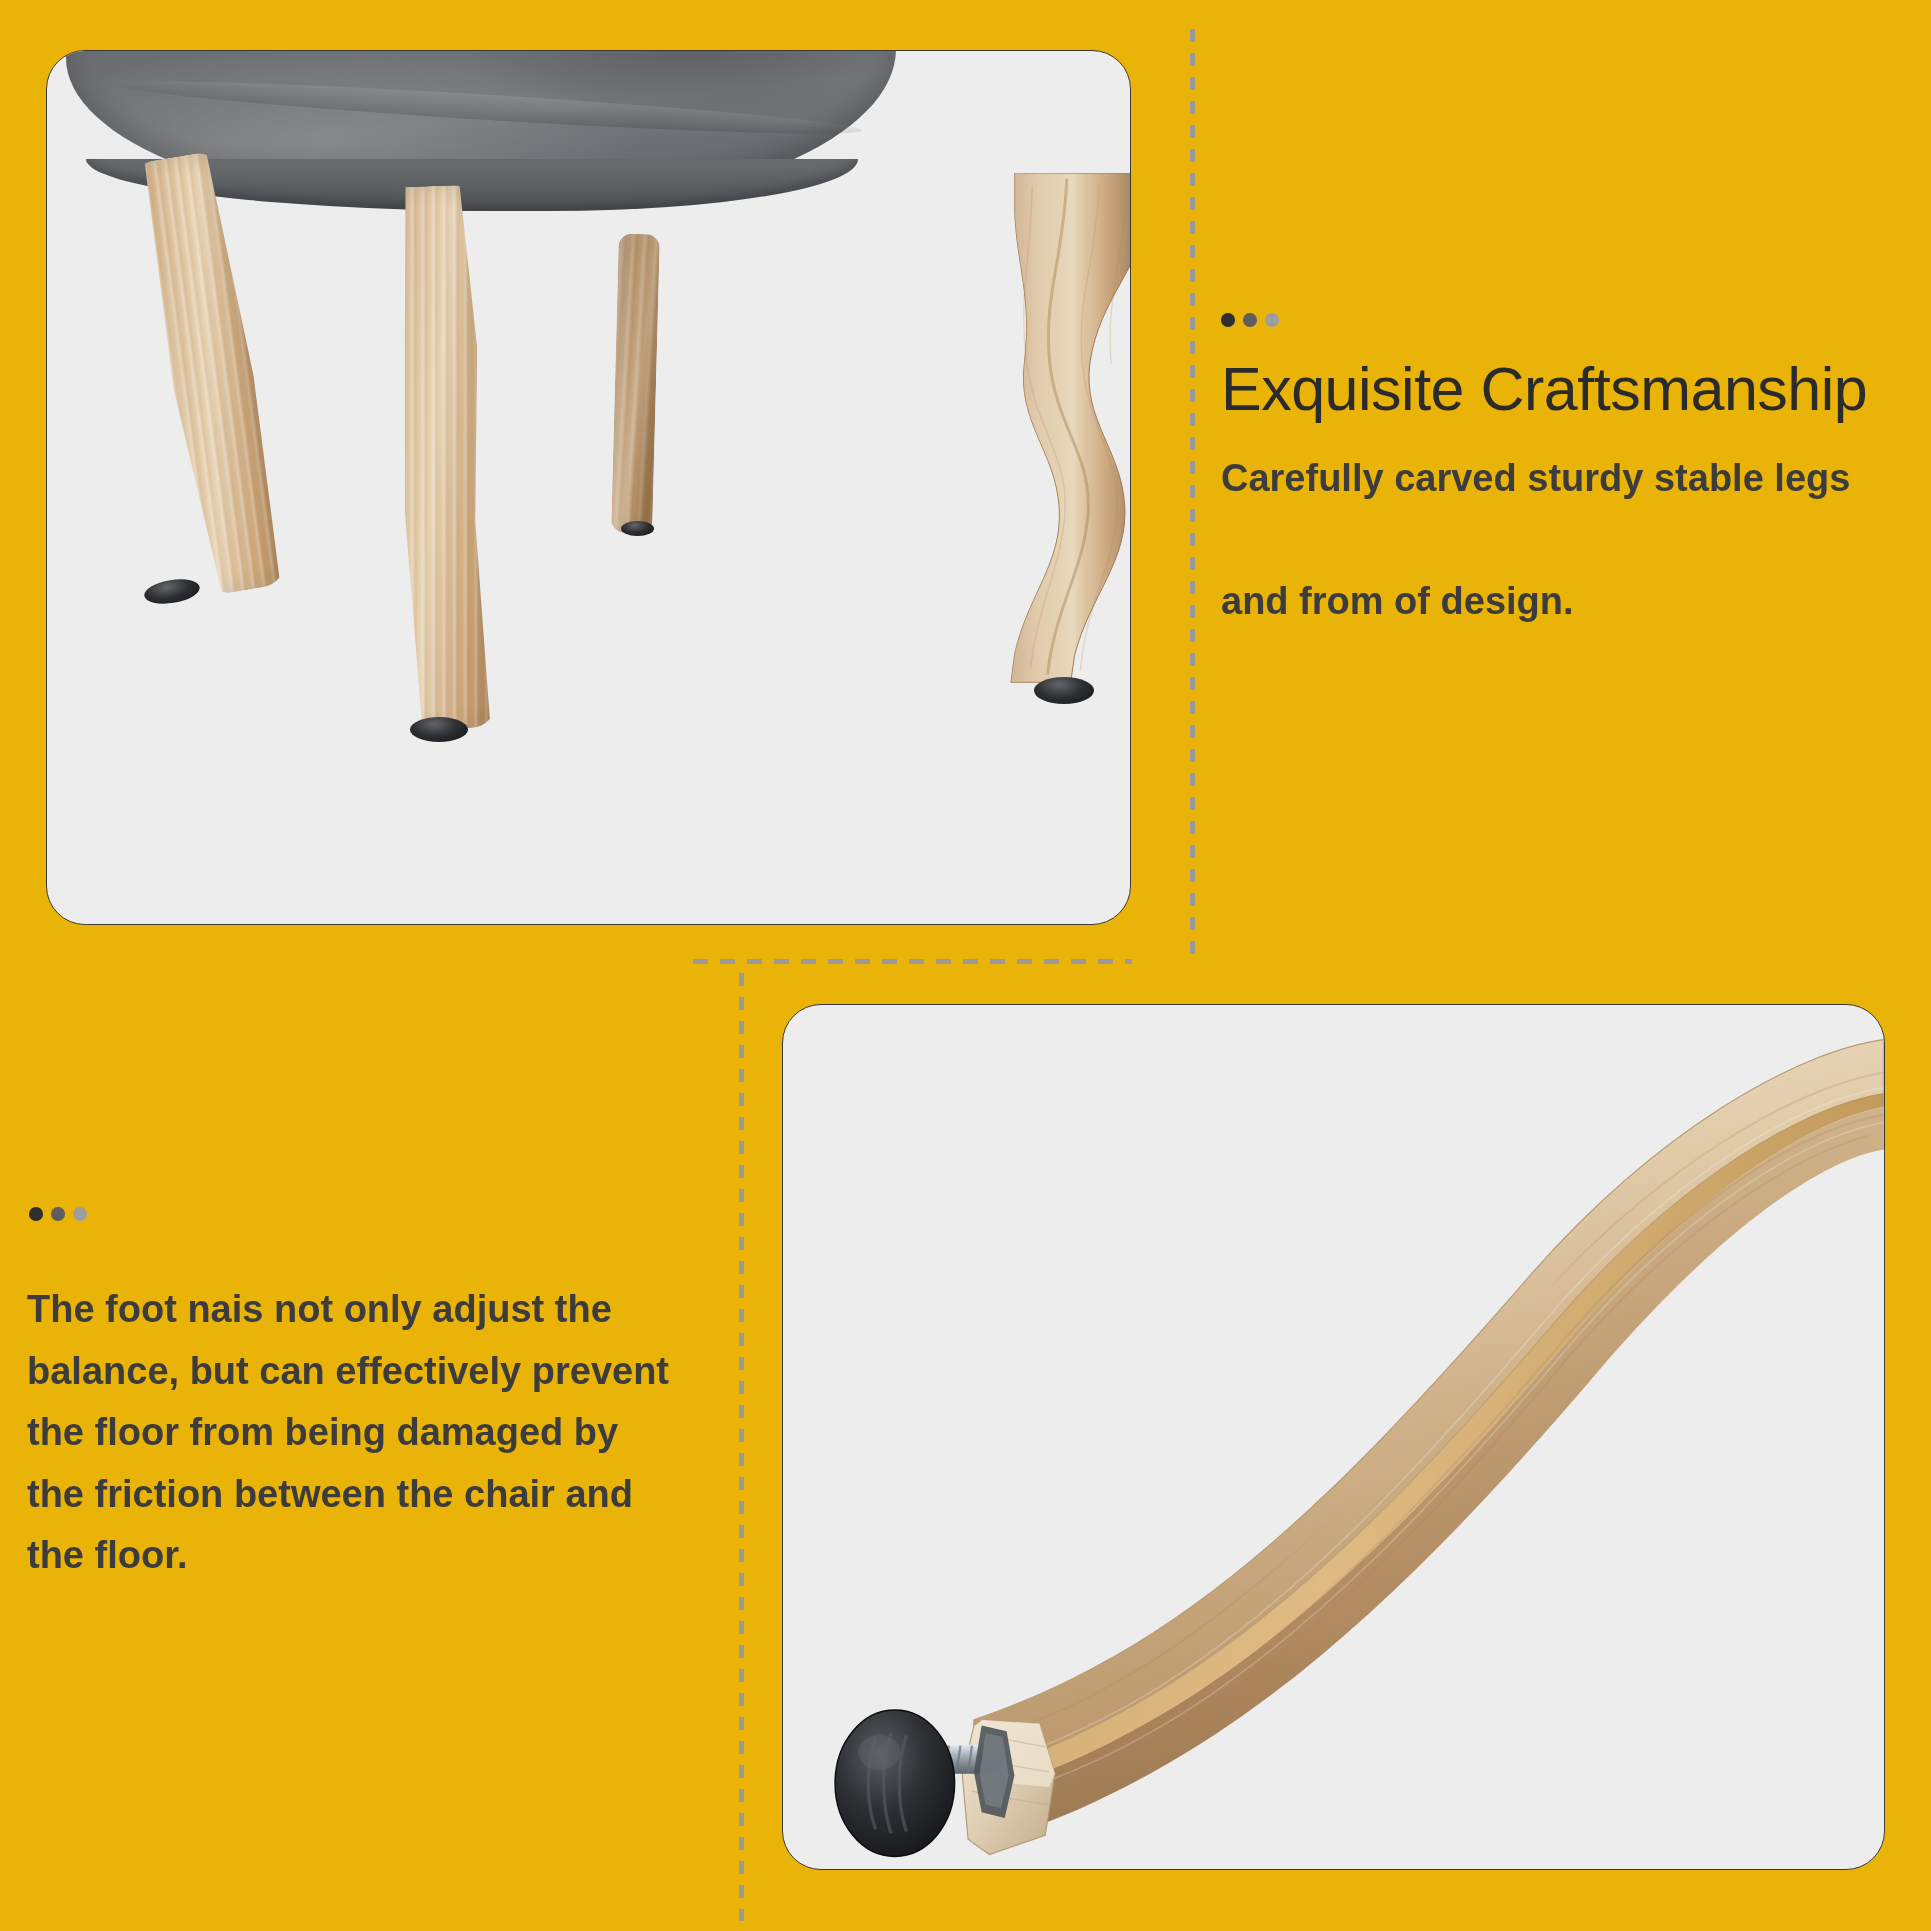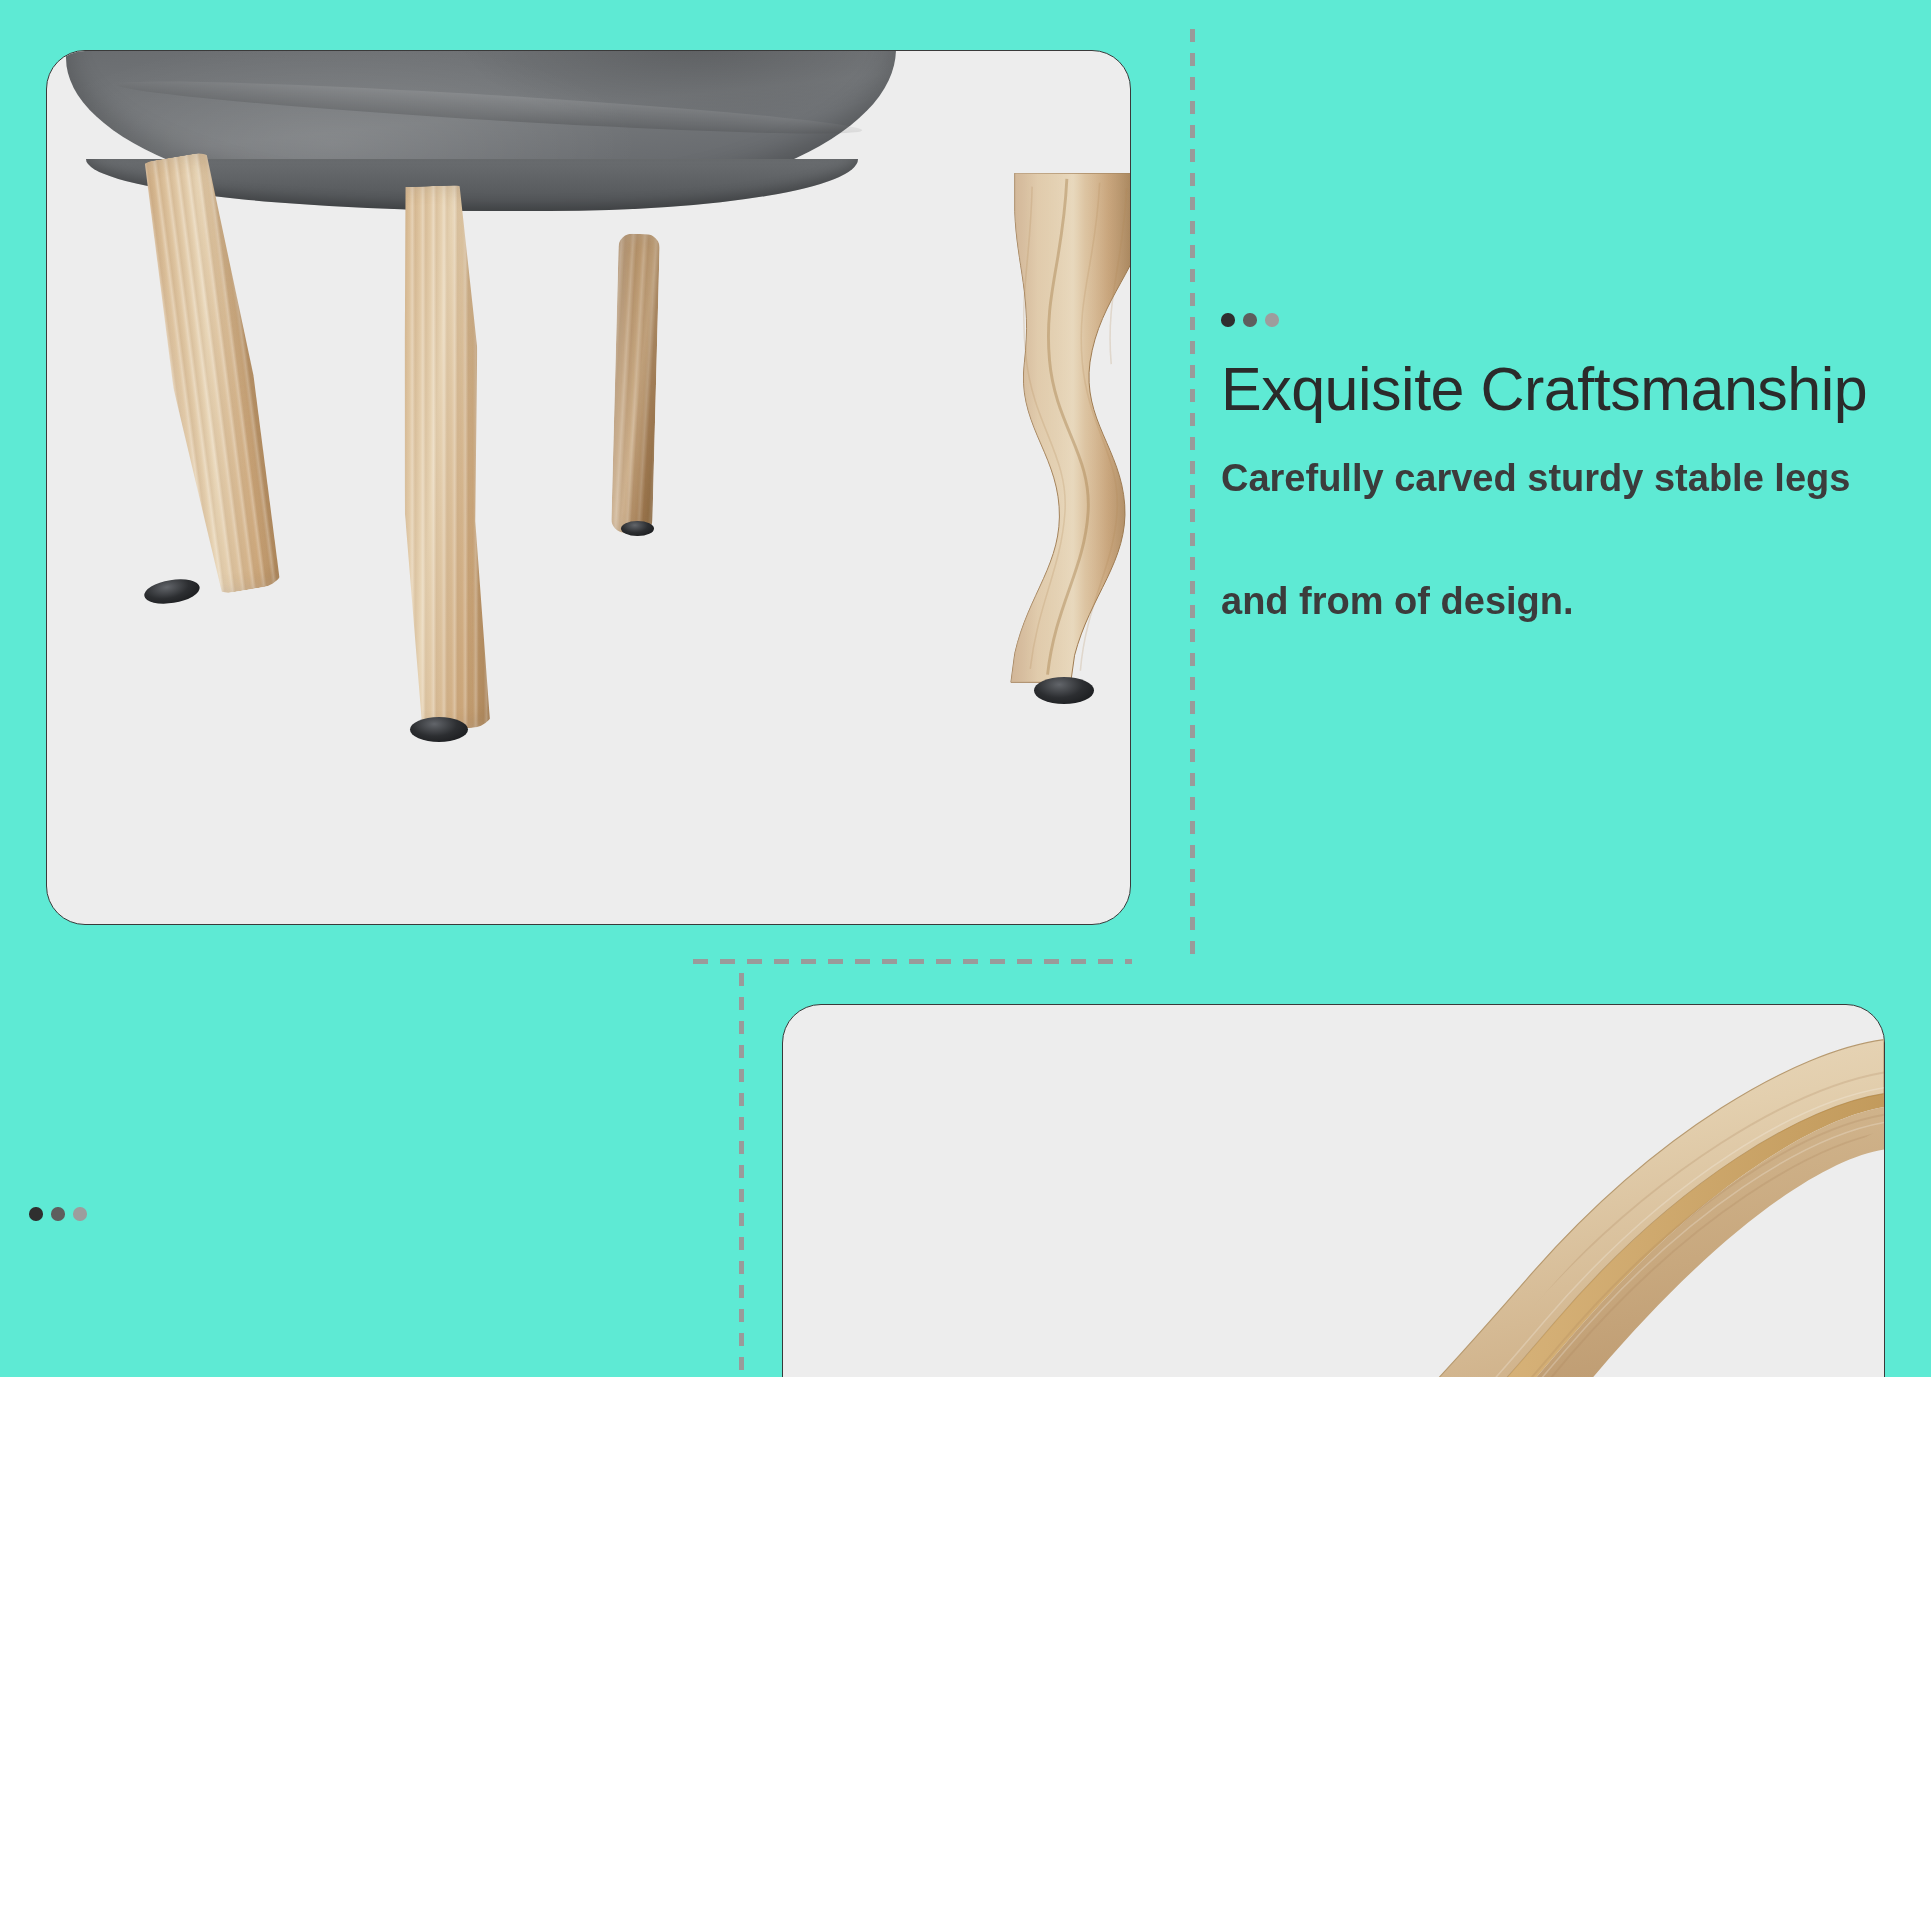--- a/index.html
+++ b/index.html
@@ -4,22 +4,22 @@
 <title>Chair Feature Infographic</title>
 <style>
   html, body {
     margin: 0;
     padding: 0;
     background: #ffffff;
   }
   #page {
     position: relative;
     width: 1931px;
-    height: 1377px;
-    background: #5eead4;
+    height: 1931px;
+    background: #eab308;
     overflow: hidden;
     font-family: "Liberation Sans", "DejaVu Sans", sans-serif;
   }
 
   
   .photo-panel {
     position: absolute;
     background: #ededed;
     border: 1px solid #3a3a3a;
     border-radius: 39px;
@@ -266,20 +266,27 @@
       <span>and from of design.</span>
     </p>
   </div>
 
   <div class="dots" id="dots-nails">
     <i style="background: rgb(47, 47, 47);"></i>
     <i style="background: rgb(94, 94, 94);"></i>
     <i style="background: rgb(157, 157, 157);"></i>
   </div>
   <div class="feature-block" id="block-nails">
+    <p class="feature-body">
+      <span>The foot nais not only adjust the</span><br>
+      <span>balance, but can effectively prevent</span><br>
+      <span>the floor from being damaged by</span><br>
+      <span>the friction between the chair and</span><br>
+      <span>the floor.</span>
+    </p>
   </div>
 
   <div class="photo-panel" id="panel-foot">
     <div class="scene">
       <svg id="curved-leg-svg" viewBox="0 0 1142 897" preserveAspectRatio="none" aria-hidden="true">
         <defs>
           <linearGradient id="legTop" x1="0" y1="0" x2="0.25" y2="1">
             <stop offset="0%" stop-color="#f0e2cb"></stop>
             <stop offset="28%" stop-color="#e3cfae"></stop>
             <stop offset="60%" stop-color="#cfb189"></stop>

